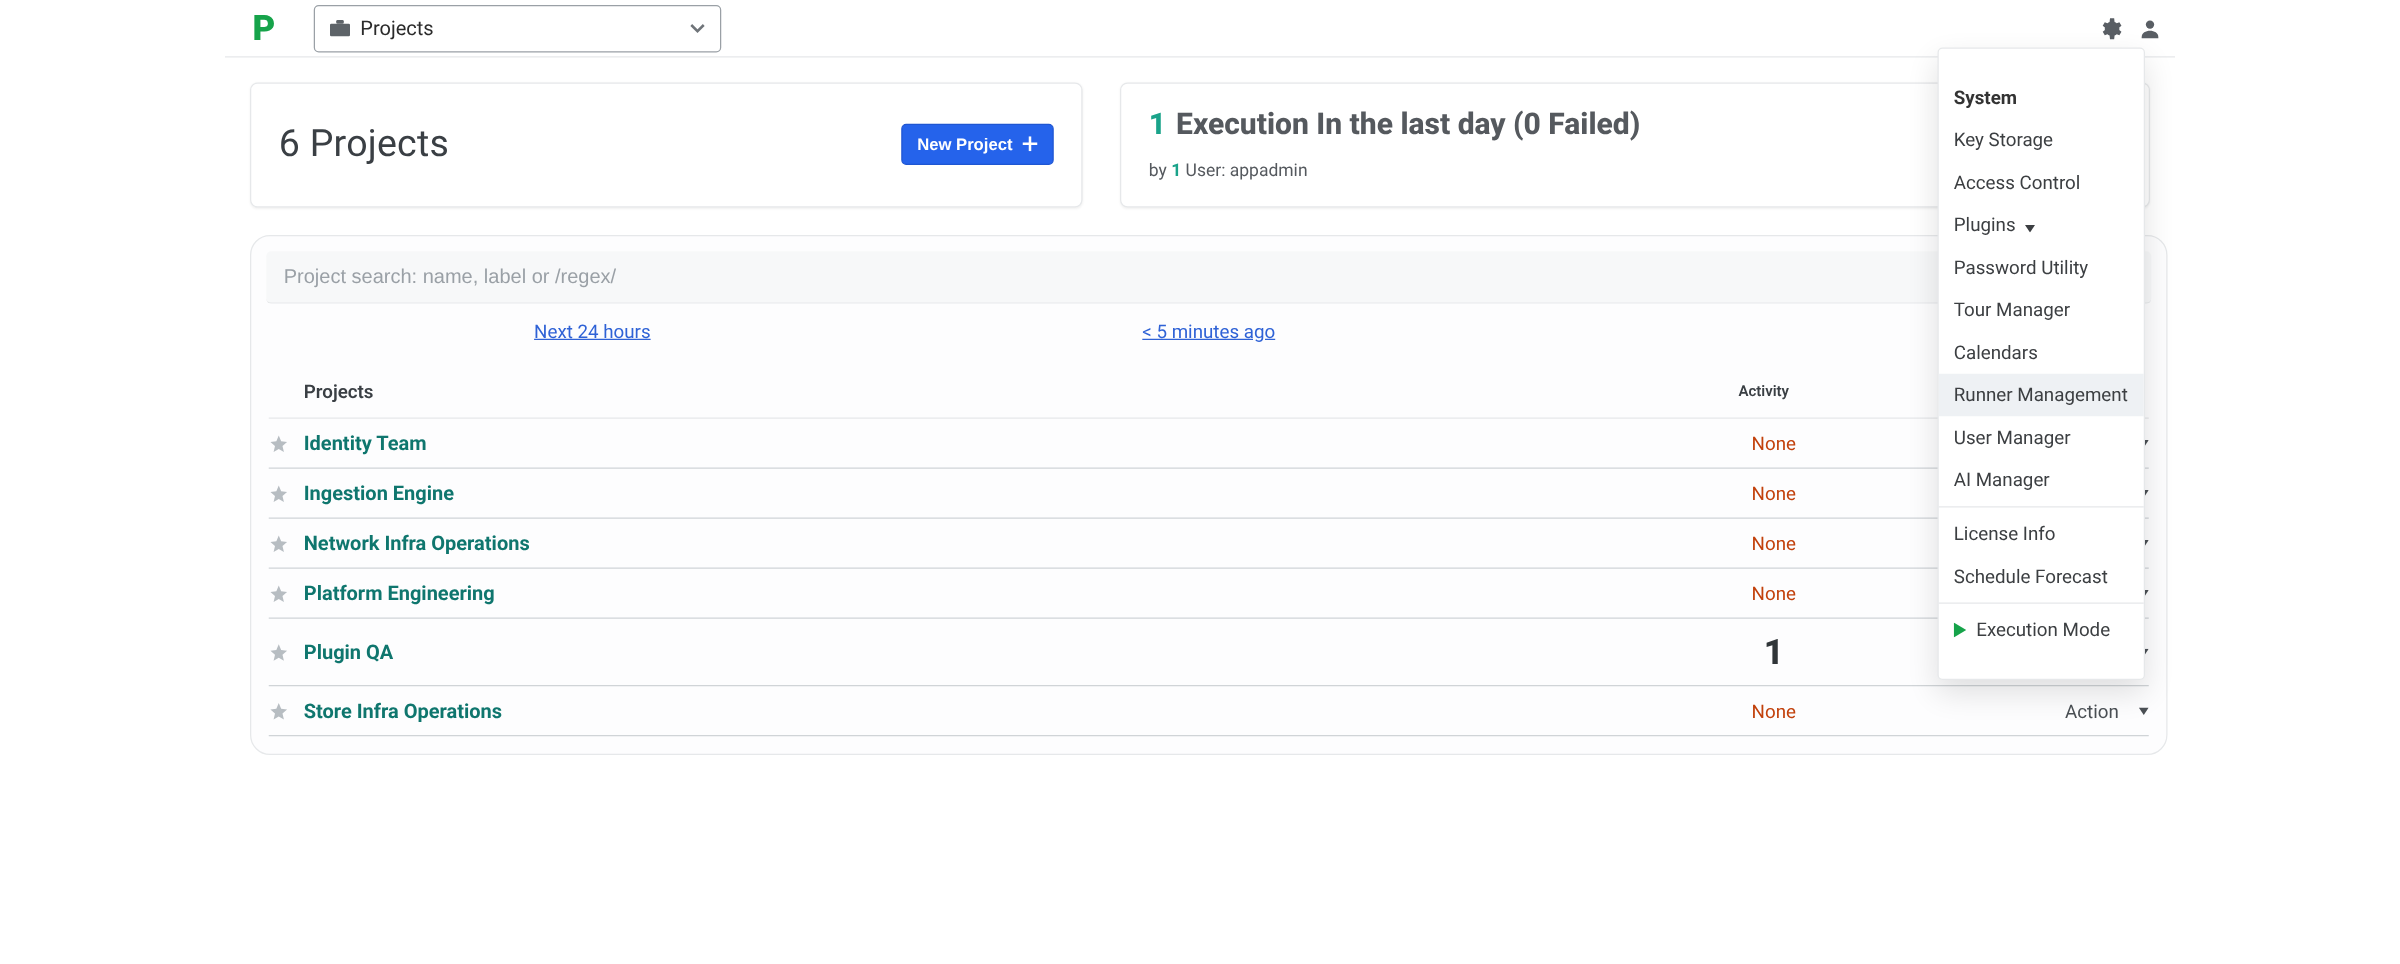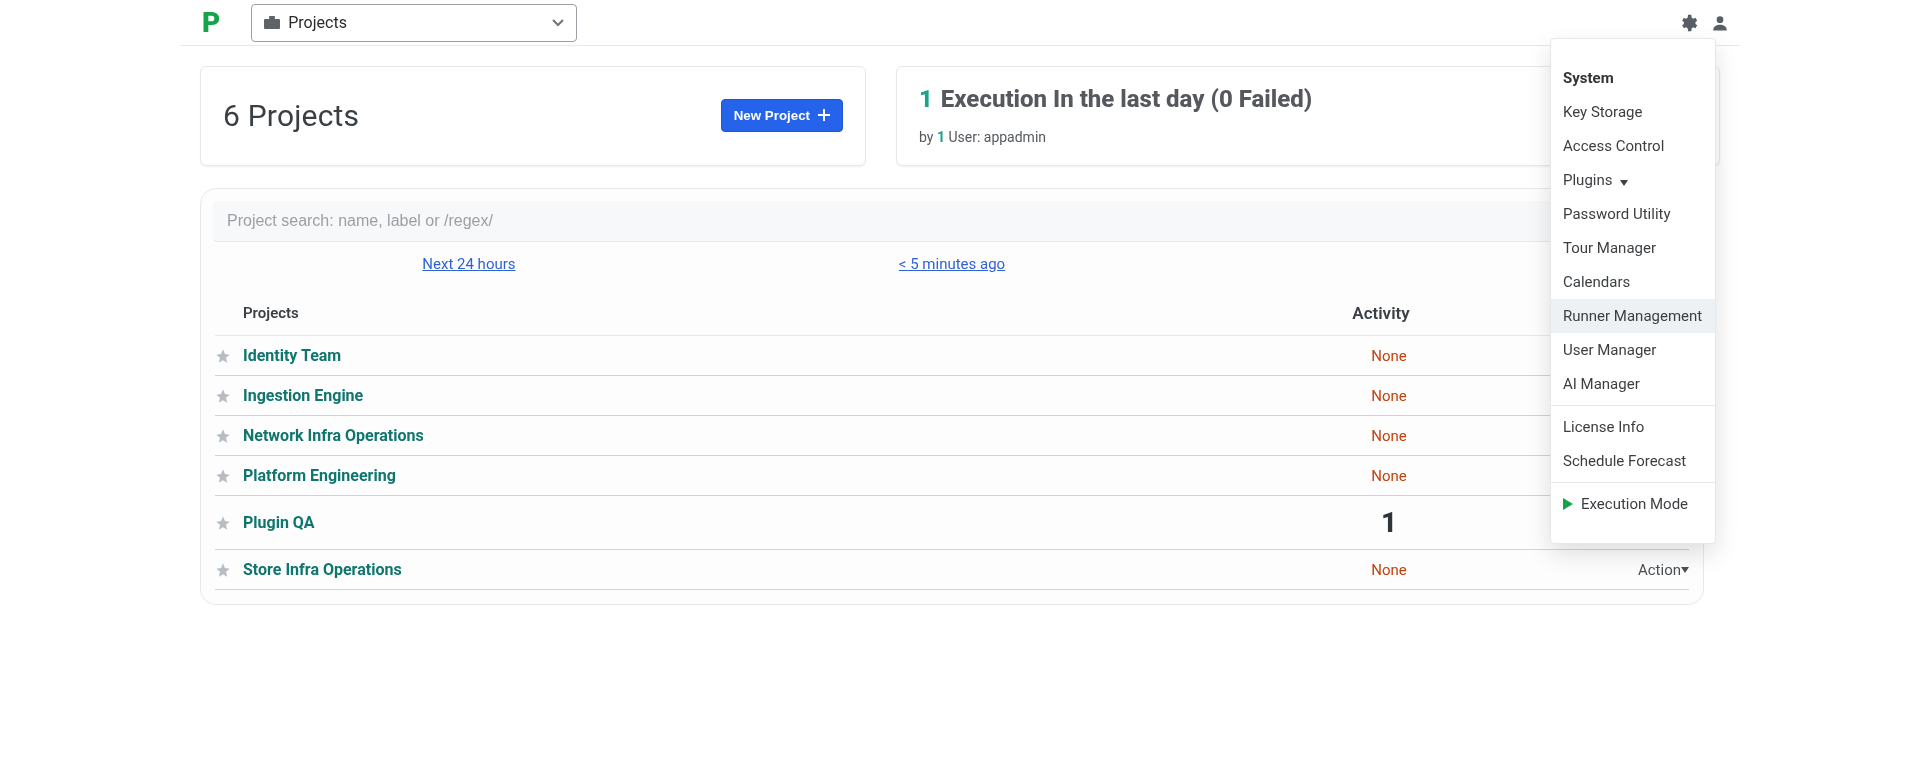--- a/index.html
+++ b/index.html
@@ -38,44 +38,44 @@
   .btn-primary{background:var(--blue);color:#fff;border:1px solid var(--blue2);border-radius:4px;padding:8px 12px;font-weight:600;display:flex;align-items:center;gap:8px;cursor:pointer}
   .btn-primary svg{fill:#fff}
   .card.right{flex:1}
   .card.right .headline{display:flex;align-items:baseline;gap:8px}
   .card.right .num{color:var(--teal);font-weight:800;font-size:24px}
   .card.right .title{font-weight:800;font-size:24px;color:#55595e}
   .card.right .byline{color:#55595e;font-size:14px;margin-top:16px}
   .card.right .byline .num2{color:var(--teal);font-weight:700}
 
   
-  .panel{margin:22px 36px 0 20px;border:1px solid var(--border);border-radius:16px;background:#fdfdfe}
+  .panel{margin:22px 6px 0 20px;border:1px solid var(--border);border-radius:16px;background:#fdfdfe}
   .searchbar{background:var(--panel);border-bottom:1px solid var(--border);padding:10px 12px;margin:12px 12px 0 12px;border-radius:4px}
   .searchbar input{width:100%;border:none;background:transparent;font-size:16px;color:var(--text);outline:none}
   .searchbar input::placeholder{color:#9aa0a6}
 
   .linksrow{display:flex;align-items:flex-end;justify-content:space-between;padding:12px 30px 18px 30px}
   .linksrow a{color:var(--link);text-decoration:underline;font-size:15px;cursor:pointer}
   .linksrow .col{flex:1;text-align:center}
   .linksrow .colL{flex:0 0 33%;text-align:center}
   .linksrow .colR{flex:0 0 33%}
 
   .table{padding:0 14px 14px 14px}
   .t-header{display:flex;align-items:center;padding:12px 0;border-bottom:1px solid var(--border)}
   .t-header .c-name{flex:1 1 auto;font-size:15px;color:#3a3f44;font-weight:600;padding-left:0}
-  .t-header .c-activity{flex:0 0 200px;font-size:17px;font-weight:600;color:#3a3f44;text-align:center}
+  .t-header .c-activity{flex:0 0 200px;font-size:12px;font-weight:600;color:#3a3f44;text-align:center}
   .t-header .c-actions{flex:0 0 200px;text-align:right;padding-right:8px;font-size:15px;font-weight:600;color:#3a3f44}
 
   .row{display:flex;align-items:center;border-bottom:1px solid var(--row-border);padding:10px 0}
   .row .star{width:28px;color:#b7bdc2;display:flex;justify-content:flex-start}
   .row .name{flex:1 1 auto;font-size:16px;font-weight:700;color:#0f766e}
   .row .activity{flex:0 0 200px;text-align:center;color:#c2410c;font-size:15px}
   .row.big .activity{font-size:28px;font-weight:800;color:#303538}
   .row .actions{flex:0 0 200px;text-align:right;color:#4b5055;font-size:15px}
-  .row .actions .drop{display:inline-flex;align-items:center;gap:0;cursor:pointer}
+  .row .actions .drop{display:inline-flex;align-items:center;gap:16px;cursor:pointer}
 
   
   .menu{position:absolute;right:24px;top:38px;background:#fff;border:1px solid var(--border);border-radius:4px;box-shadow:0 10px 25px rgba(0,0,0,.12);width:164px;padding:22px 0;z-index:50}
   .menu .section-title{font-size:15px;font-weight:700;color:#333;padding:8px 12px}
   .menu .item{font-size:15px;color:#3c3f42;padding:8px 12px;display:flex;align-items:center;gap:8px;cursor:pointer}
   .menu .item.active{background:#eef1f4}
   .menu .item .caret-mini{display:inline-block;transform:translateY(1px)}
   .menu .divider{height:1px;background:var(--border);margin:4px 0}
   .menu .item .play{display:inline-flex;align-items:center}
 

